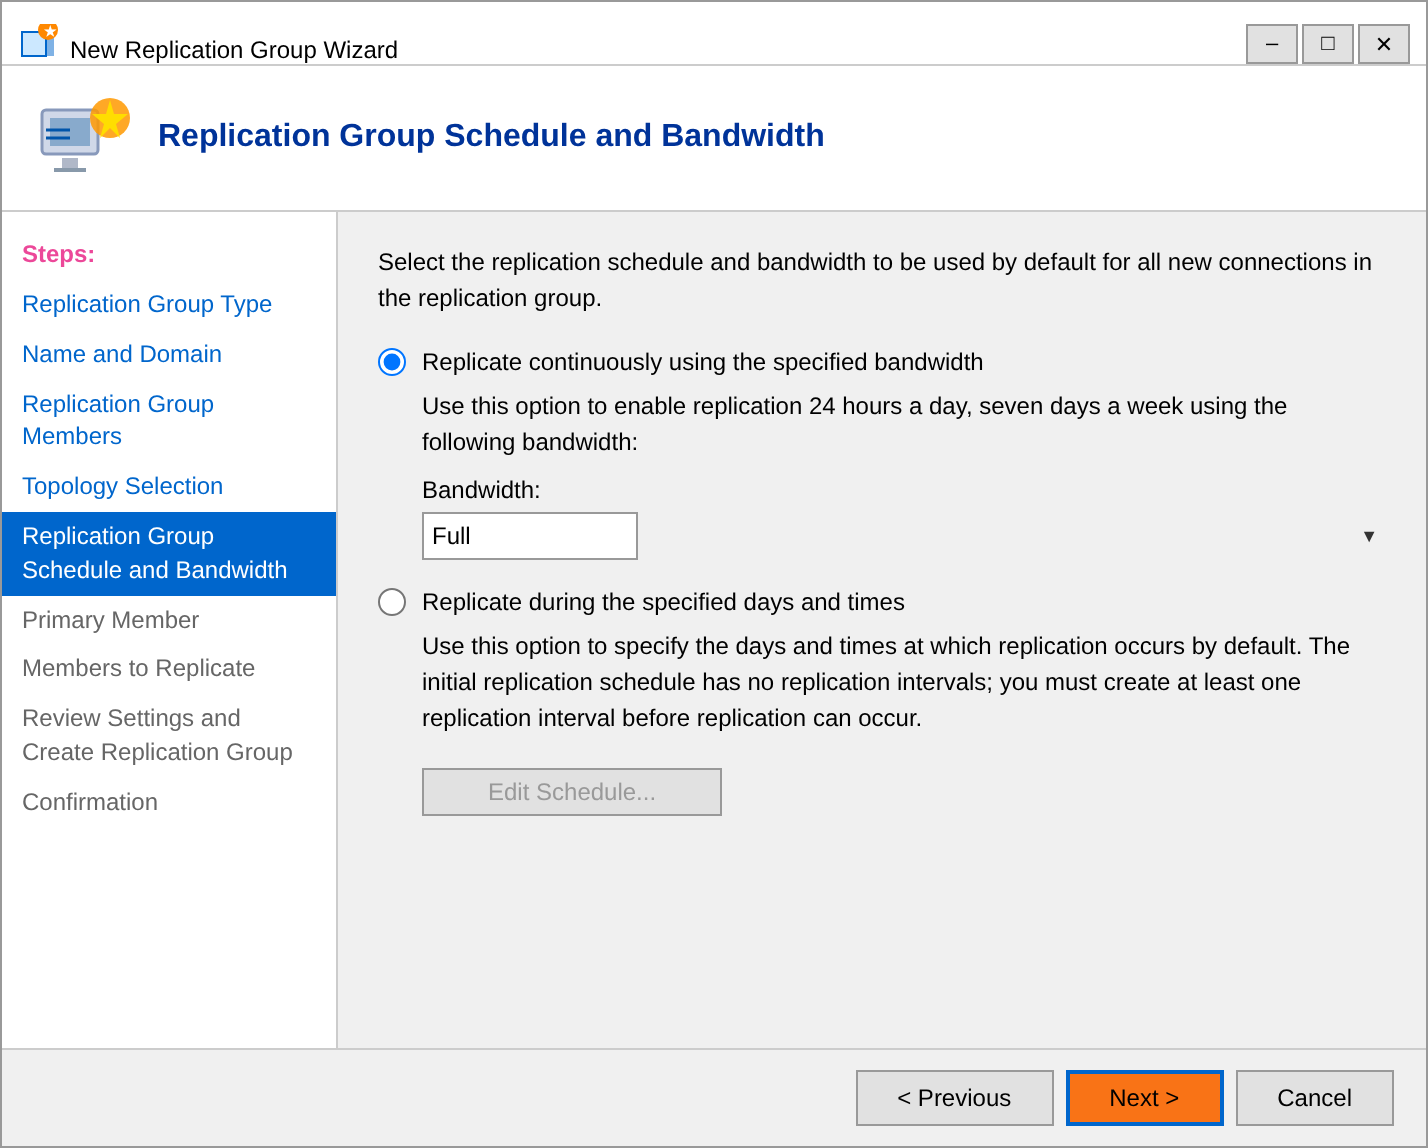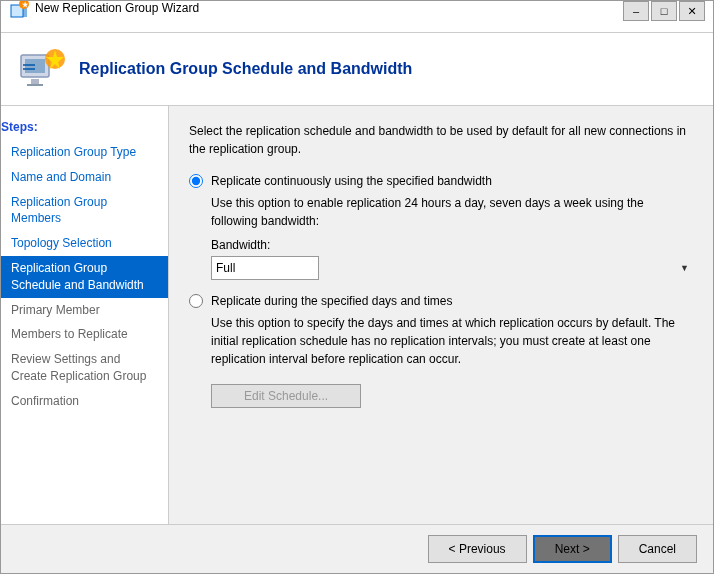--- a/index.html
+++ b/index.html
@@ -18,21 +18,21 @@
       background: #f0f0f0;
       border: 1px solid #999;
       display: flex;
       flex-direction: column;
     }
 
     .title-bar {
       background: #fff;
       height: 32px;
       display: flex;
-      align-items: flex-start;
+      align-items: flex-end;
       padding: 0 8px;
       border-bottom: 1px solid #ccc;
       flex-shrink: 0;
     }
 
     .title-bar-icon {
       width: 20px;
       height: 20px;
       margin-right: 6px;
       flex-shrink: 0;
@@ -96,22 +96,22 @@
       background: #fff;
       border-right: 1px solid #ccc;
       padding: 10px 0;
       flex-shrink: 0;
       overflow-y: auto;
     }
 
     .sidebar-label {
       font-weight: 700;
       font-size: 12px;
-      padding: 4px 10px 6px 0;
-      color: #1d4ed8;
+      padding: 4px 10px 6px 10px;
+      color: #ec4899;
     }
 
     .sidebar-item {
       padding: 4px 10px;
       cursor: pointer;
       color: #0066cc;
       font-size: 12px;
       line-height: 1.4;
     }
 
@@ -237,21 +237,21 @@
       font-size: 12px;
       border: 1px solid #999;
       background: #e1e1e1;
       cursor: pointer;
       min-width: 75px;
       text-align: center;
       color: #000;
     }
 
     .footer-btn.primary {
-      background: #737373;
+      background: #f97316;
       border: 2px solid #0066cc;
     }
   </style>
 </head>
 <body>
 
 <div class="window">
 
   <div class="title-bar">
     <div class="title-bar-icon">

